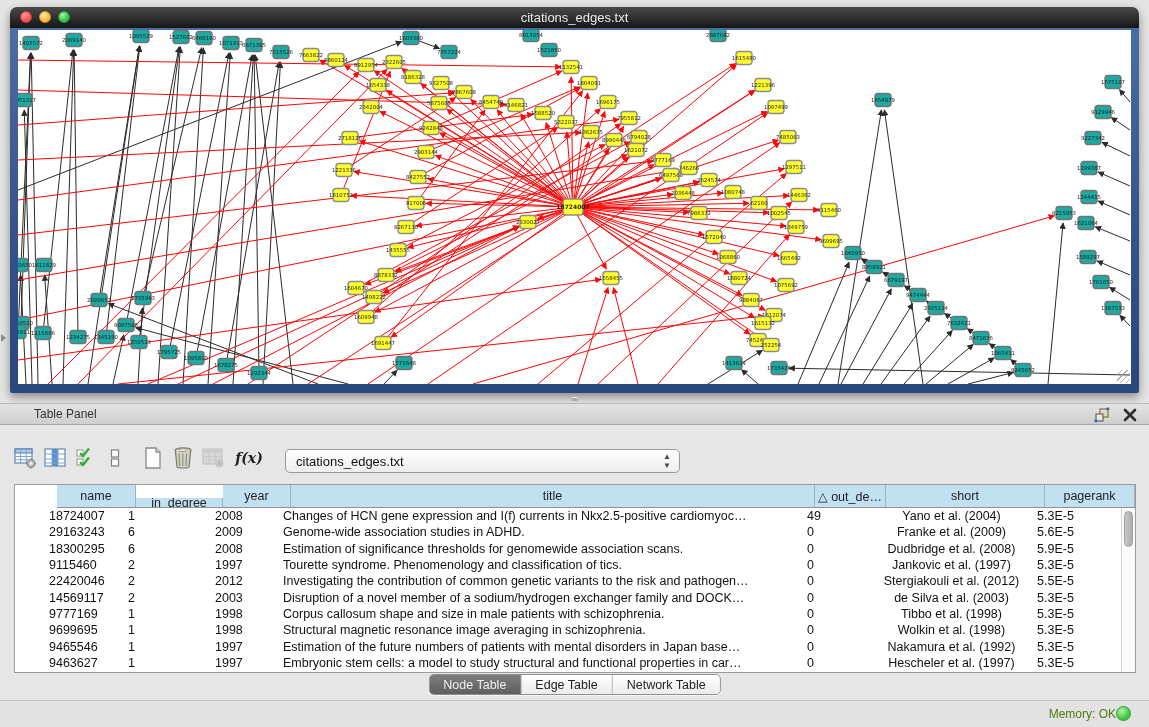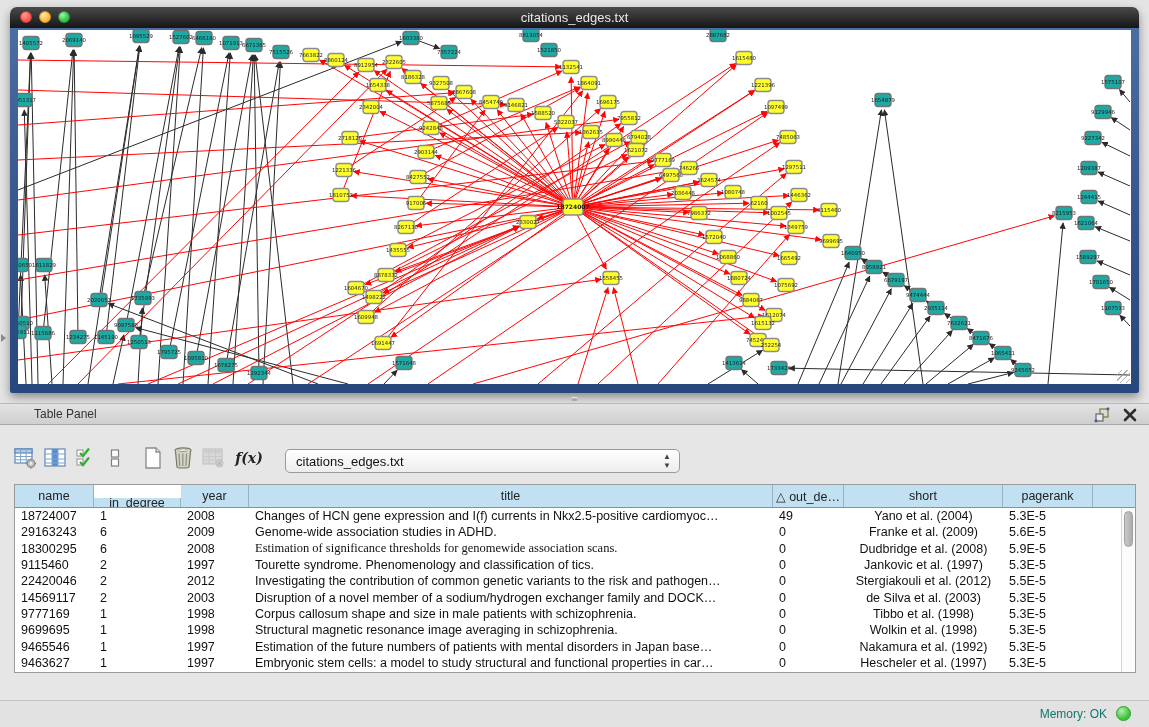--- a/index.html
+++ b/index.html
@@ -50,21 +50,21 @@
   .fx-label { font-family:"DejaVu Serif", serif; font-style:italic; font-weight:bold; font-size:14px; color:#222; }
 
   .combo { position:absolute; left:285px; top:24px; width:395px; height:24px;
     background:linear-gradient(#ffffff,#ededed); border:1px solid #9a9a9a; border-radius:5px;
     display:flex; align-items:center; font-size:13px; color:#111; padding-left:10px; }
   .combo .arrows { position:absolute; right:8px; top:2px; display:flex; flex-direction:column; line-height:9px;
     font-size:8px; color:#444; }
 
   
   .tbl-wrap { position:absolute; left:14px; top:59px; width:1122px; height:189px;
-    background:#ffffff; border:1px solid #9a9a9a; display:flex; flex-direction:column; }
+    background:#ffffff; border:1px solid #9a9a9a; display:flex; flex-direction:column;align-items:flex-end; }
   .tbl-head { display:flex; height:23px; flex:none; border-bottom:1px solid #8f8f8f; }
   .th { background:#c1e1f2; border-right:1px solid #96b4c4; font-size:12.5px; color:#222;
     display:flex; align-items:center; justify-content:center; white-space:nowrap; overflow:hidden; }
   .th.filler { border-right:none; background:#c1e1f2; }
   .tbl-body { position:relative; flex:1; display:flex; }
   .rows { flex:1; overflow:hidden; }
   .tr { display:flex; height:16.3px; align-items:center; }
   .td { font-size:12.5px; color:#111; white-space:nowrap; overflow:hidden; padding:0 6px; }
   .vscroll { flex:none; width:14px; border-left:1px solid #d5d5d5; background:#fbfbfb; position:relative; }
   .vscroll .thumb { position:absolute; left:2px; top:3px; width:9px; height:36px; border-radius:5px;
@@ -75,21 +75,21 @@
     display:flex; border:1px solid #8f8f8f; border-radius:5px; overflow:hidden;
     box-shadow:0 1px 1px rgba(255,255,255,.7); }
   .tab { padding:0 14px; font-size:12.5px; display:flex; align-items:center;
     background:linear-gradient(#ffffff,#ebebeb); color:#222; border-right:1px solid #b5b5b5; }
   .tab:last-child { border-right:none; }
   .tab.active { background:linear-gradient(#7d7d7d,#5f5f5f); color:#efefef; }
 
   
   .status-bar { position:absolute; left:0; top:700px; width:1149px; height:27px; background:#e2e2e2;
     border-top:1px solid #c4c4c4; }
-  .mem { position:absolute; right:42px; top:6px; font-size:12px; color:#0f766e; }
+  .mem { position:absolute; right:33px; top:6px; font-size:12px; color:#4d7c0f; }
   .mem-dot { position:absolute; right:18px; top:5px; width:15px; height:15px; border-radius:50%;
     background:radial-gradient(circle at 35% 30%, #b4f0a8, #3dc43d 65%); border:1px solid #2f9a2f; }
 
   
   .e-r { stroke:#ff0505; stroke-width:1; }
   .e-b { stroke:#2b2b2b; stroke-width:1; }
   .node-t { fill:#1caaa3; stroke:#737373; stroke-width:1.4; }
   .node-y { fill:#ffff2e; stroke:#8c8c8c; stroke-width:1.4; }
   .nlabel { font-family:"DejaVu Sans", sans-serif; font-size:5.4px; fill:#1d1d1d; text-anchor:middle; }
 </style>
@@ -655,21 +655,21 @@
             <div class="td" style="width: 68px; flex: 0 0 auto;">2009</div>
             <div class="td" style="width: 524px; flex: 0 0 auto;">Genome-wide association studies in ADHD.</div>
             <div class="td" style="width: 71px; flex: 0 0 auto;">0</div>
             <div class="td" style="width: 159px; flex: 0 0 auto; text-align: center;">Franke et al. (2009)</div>
             <div class="td" style="width: 90px; flex: 0 0 auto;">5.6E-5</div>
           </div>
           <div class="tr">
             <div class="td" style="width: 79px; flex: 0 0 auto;">18300295</div>
             <div class="td" style="width: 87px; flex: 0 0 auto;">6</div>
             <div class="td" style="width: 68px; flex: 0 0 auto;">2008</div>
-            <div class="td" style="width: 524px; flex: 0 0 auto; font-family: Liberation Serif, serif;">Estimation of significance thresholds for genomewide association scans.</div>
+            <div class="td" style="width: 524px; flex: 0 0 auto;">Estimation of significance thresholds for genomewide association scans.</div>
             <div class="td" style="width: 71px; flex: 0 0 auto;">0</div>
             <div class="td" style="width: 159px; flex: 0 0 auto; text-align: center;">Dudbridge et al. (2008)</div>
             <div class="td" style="width: 90px; flex: 0 0 auto;">5.9E-5</div>
           </div>
           <div class="tr">
             <div class="td" style="width: 79px; flex: 0 0 auto;">9115460</div>
             <div class="td" style="width: 87px; flex: 0 0 auto;">2</div>
             <div class="td" style="width: 68px; flex: 0 0 auto;">1997</div>
             <div class="td" style="width: 524px; flex: 0 0 auto;">Tourette syndrome. Phenomenology and classification of tics.</div>
             <div class="td" style="width: 71px; flex: 0 0 auto;">0</div>
@@ -730,18 +730,23 @@
             <div class="td" style="width: 159px; flex: 0 0 auto; text-align: center;">Hescheler et al. (1997)</div>
             <div class="td" style="width: 90px; flex: 0 0 auto;">5.3E-5</div>
           </div>
         </div>
       <div class="vscroll">
         <div class="thumb"></div>
       </div>
     </div>
   </div>
 
+  <div class="tab-bar" id="tabbar">
+      <div class="tab active">Node Table</div>
+      <div class="tab">Edge Table</div>
+      <div class="tab">Network Table</div>
+    </div>
 </div>
 
 <div class="status-bar">
   <span class="mem">Memory: OK</span>
   <span class="mem-dot"></span>
 </div>
 
 </body></html>

